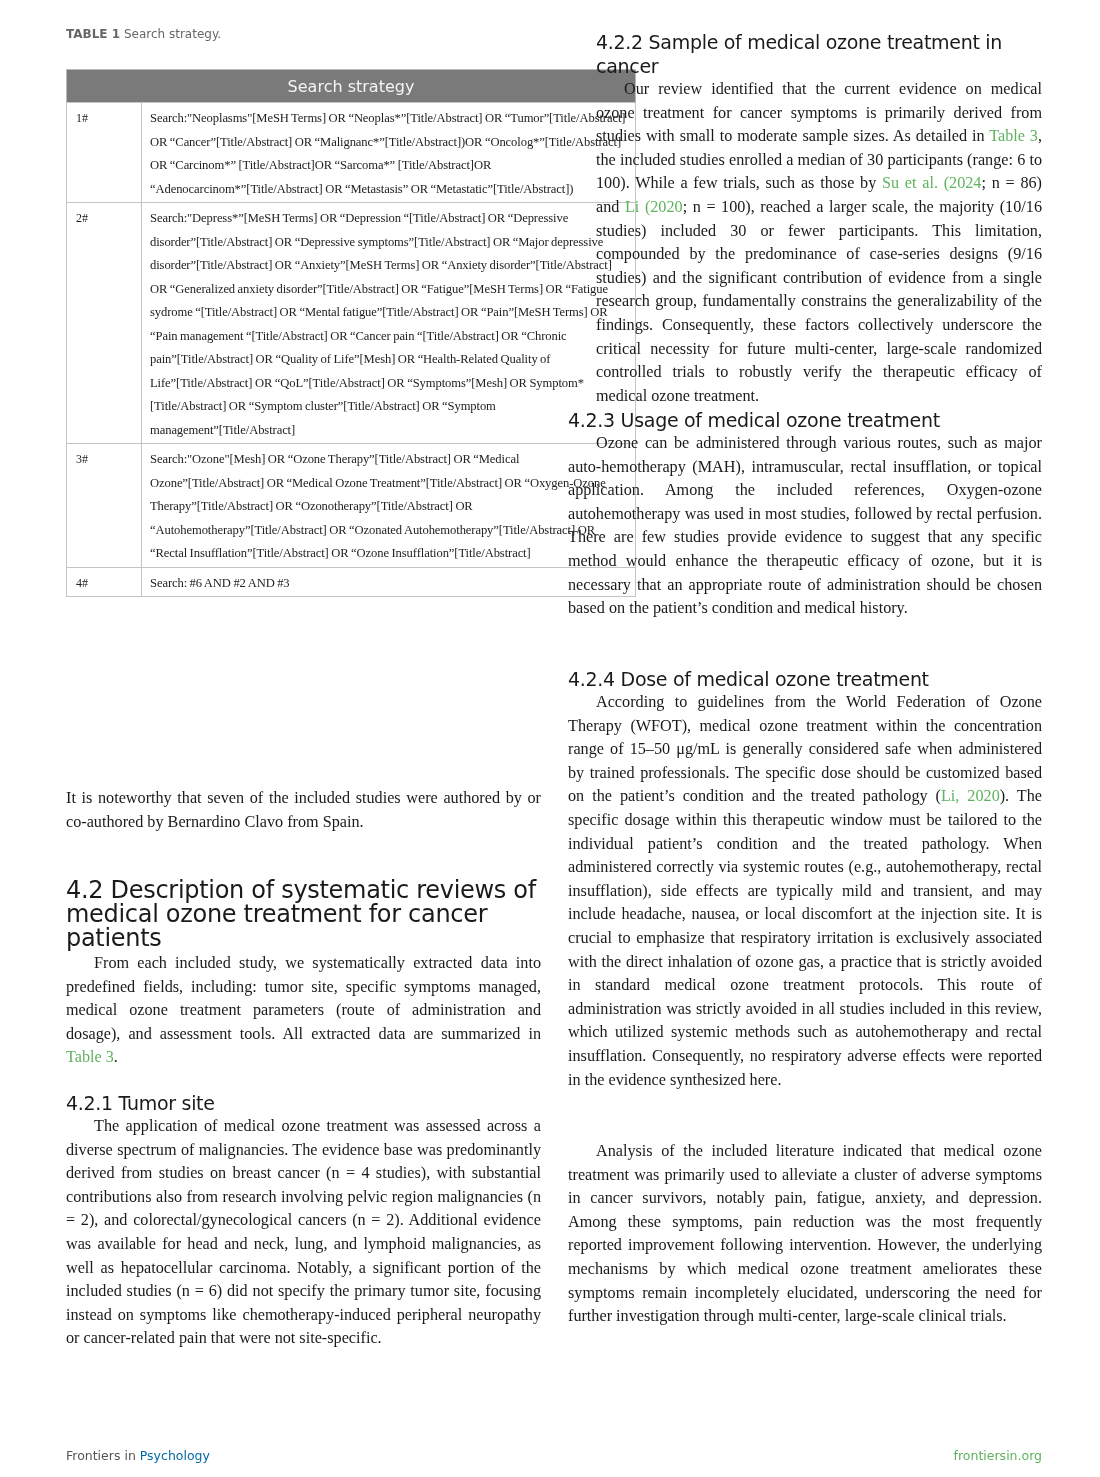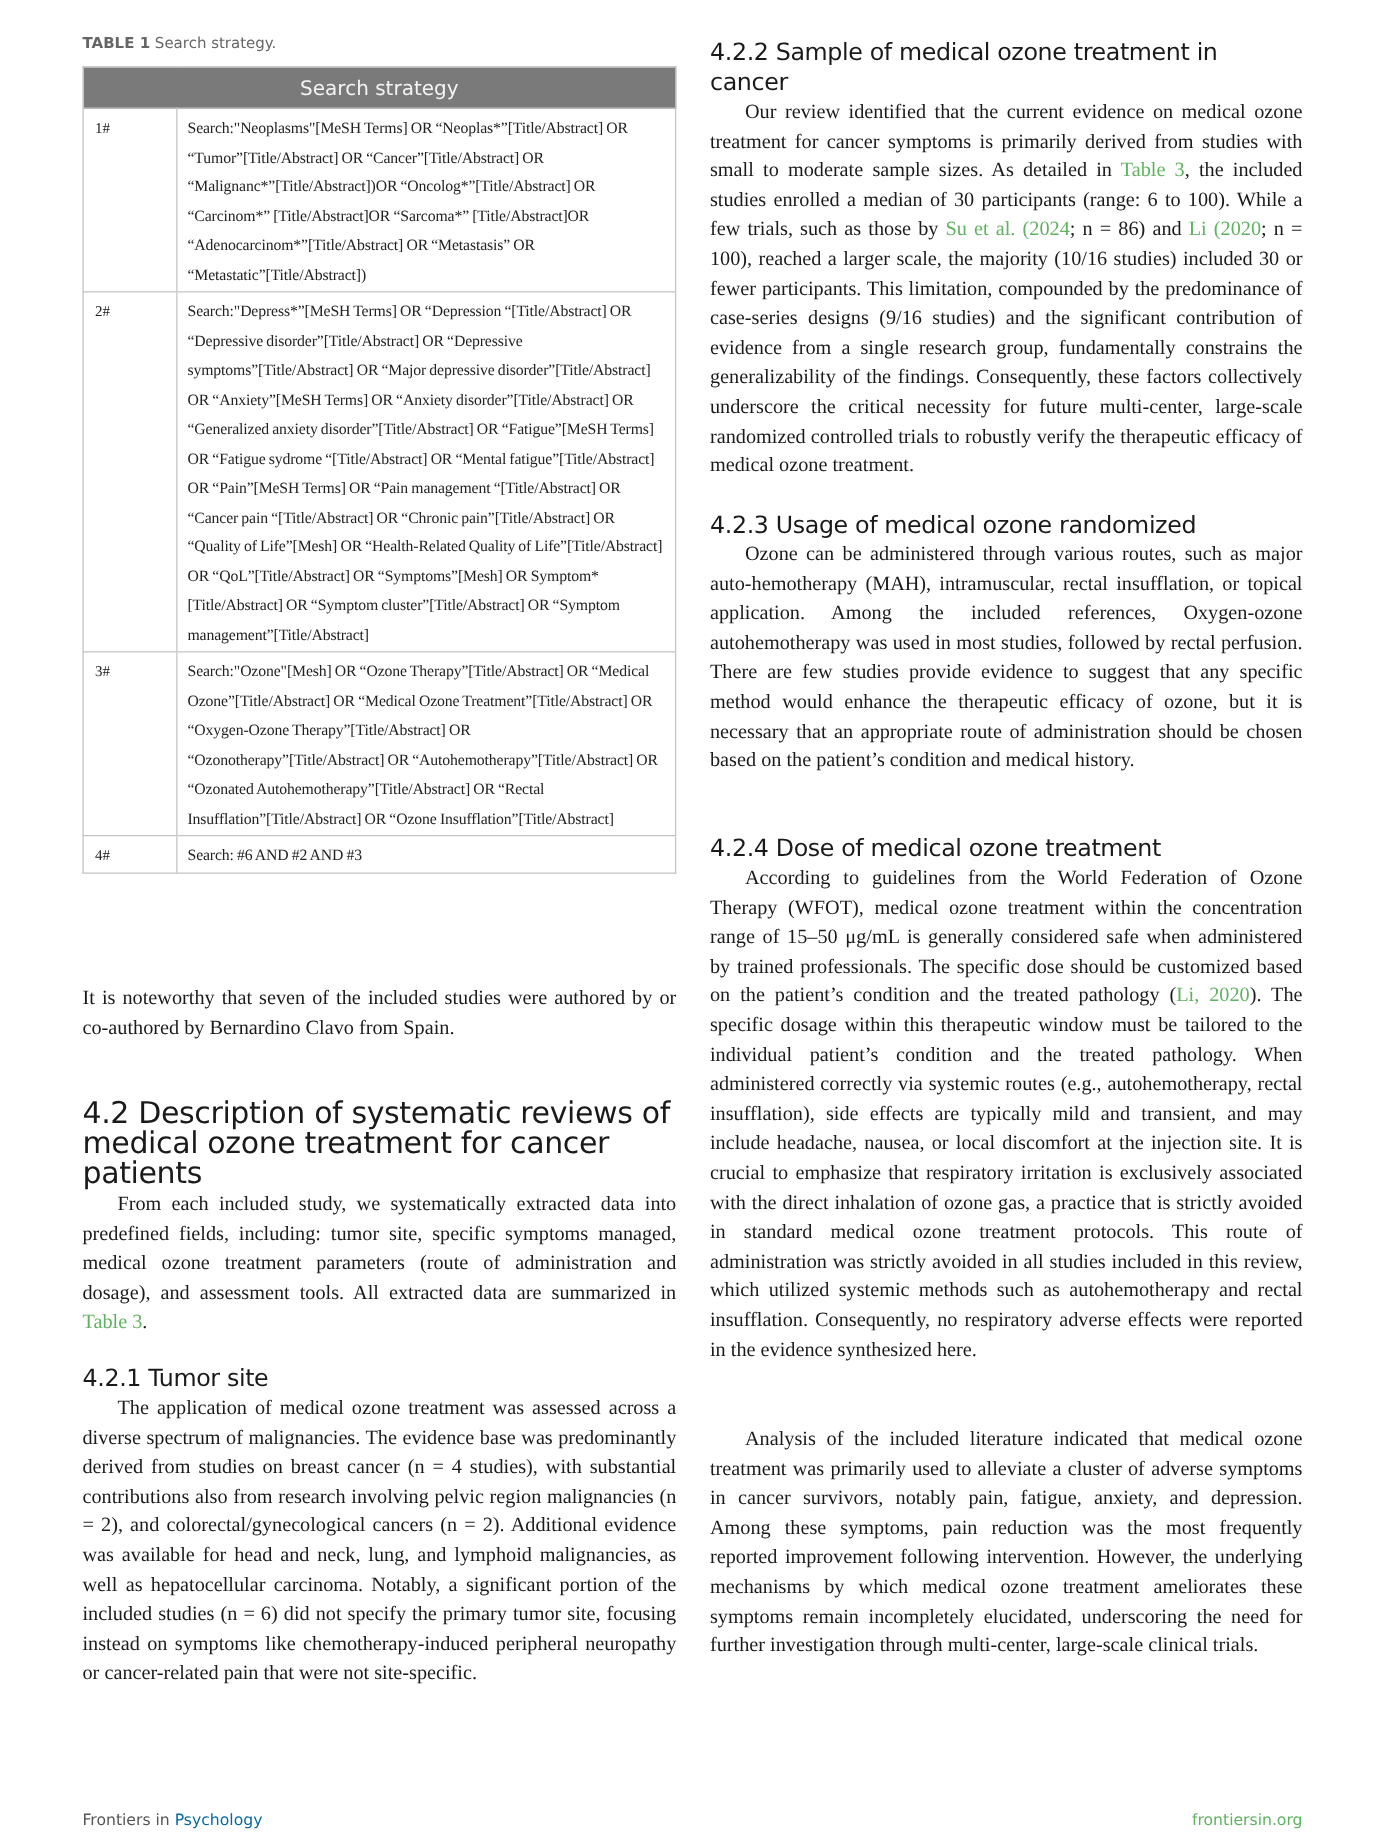--- a/index.html
+++ b/index.html
@@ -10,21 +10,21 @@
 
     .table-caption {
       position: absolute; top: 27px; left: 0;
       font-family: "DejaVu Sans", sans-serif; font-size: 12px; color: #555;
       font-weight: normal;
     }
     .table-caption .lbl { font-weight: bold; color: #666; }
     .table-caption .ttl { font-weight: normal; color: #666; }
 
     table.strategy {
-      position: absolute; top: 53px; left: 0; width: 475px;
+      position: absolute; top: 69px; left: 0; width: 570px;
       border-collapse: collapse; border: 1.5px solid #b9b9b9; padding-left: 12px;
     }
     table.strategy th {
       background: #7a7a7a; color: #f4f4f4;
       font-family: "DejaVu Sans", sans-serif; font-weight: normal;
       font-size: 16px; height: 32px; padding: 0; text-align: center;
     }
     table.strategy td {
       border: 1.5px solid #c4c4c4;
       font-family: "Liberation Serif", serif; font-size: 12.6px;
@@ -106,27 +106,27 @@
     <p class="body indent"><span>From each included study, we systematically extracted data into predefined fields, including: tumor site, specific symptoms managed, medical ozone treatment parameters (route of administration and dosage), and assessment tools. All extracted data are summarized in </span><span class="link">Table 3</span><span>.</span></p>
   </div>
 
   <div class="abs" style="top:1091px;">
     <h3 class="sub">4.2.1 Tumor site</h3>
     <p class="body indent">The application of medical ozone treatment was assessed across a diverse spectrum of malignancies. The evidence base was predominantly derived from studies on breast cancer (n = 4 studies), with substantial contributions also from research involving pelvic region malignancies (n = 2), and colorectal/gynecological cancers (n = 2). Additional evidence was available for head and neck, lung, and lymphoid malignancies, as well as hepatocellular carcinoma. Notably, a significant portion of the included studies (n = 6) did not specify the primary tumor site, focusing instead on symptoms like chemotherapy-induced peripheral neuropathy or cancer-related pain that were not site-specific.</p>
   </div>
 </div>
 
 <div class="col col-right">
-  <div class="abs" style="top:30px;">
+  <div class="abs" style="top:30px;margin-left:28px;">
     <h3 class="sub">4.2.2 Sample of medical ozone treatment in cancer</h3>
     <p class="body indent"><span>Our review identified that the current evidence on medical ozone treatment for cancer symptoms is primarily derived from studies with small to moderate sample sizes. As detailed in </span><span class="link">Table 3</span><span>, the included studies enrolled a median of 30 participants (range: 6 to 100). While a few trials, such as those by </span><span class="link">Su et al. (2024</span><span>; n = 86) and </span><span class="link">Li (2020</span><span>; n = 100), reached a larger scale, the majority (10/16 studies) included 30 or fewer participants. This limitation, compounded by the predominance of case-series designs (9/16 studies) and the significant contribution of evidence from a single research group, fundamentally constrains the generalizability of the findings. Consequently, these factors collectively underscore the critical necessity for future multi-center, large-scale randomized controlled trials to robustly verify the therapeutic efficacy of medical ozone treatment.</span></p>
   </div>
 
   <div class="abs" style="top:408px;">
-    <h3 class="sub">4.2.3 Usage of medical ozone randomized</h3>
+    <h3 class="sub">4.2.3 Usage of medical ozone treatment</h3>
     <p class="body indent">Ozone can be administered through various routes, such as major auto-hemotherapy (MAH), intramuscular, rectal insufflation, or topical application. Among the included references, Oxygen-ozone autohemotherapy was used in most studies, followed by rectal perfusion. There are few studies provide evidence to suggest that any specific method would enhance the therapeutic efficacy of ozone, but it is necessary that an appropriate route of administration should be chosen based on the patient’s condition and medical history.</p>
   </div>
 
   <div class="abs" style="top:667px;">
     <h3 class="sub">4.2.4 Dose of medical ozone treatment</h3>
     <p class="body indent"><span>According to guidelines from the World Federation of Ozone Therapy (WFOT), medical ozone treatment within the concentration range of 15–50 μg/mL is generally considered safe when administered by trained professionals. The specific dose should be customized based on the patient’s condition and the treated pathology (</span><span class="link">Li, 2020</span><span>). The specific dosage within this therapeutic window must be tailored to the individual patient’s condition and the treated pathology. When administered correctly via systemic routes (e.g., autohemotherapy, rectal insufflation), side effects are typically mild and transient, and may include headache, nausea, or local discomfort at the injection site. It is crucial to emphasize that respiratory irritation is exclusively associated with the direct inhalation of ozone gas, a practice that is strictly avoided in standard medical ozone treatment protocols. This route of administration was strictly avoided in all studies included in this review, which utilized systemic methods such as autohemotherapy and rectal insufflation. Consequently, no respiratory adverse effects were reported in the evidence synthesized here.</span></p>
   </div>
 
   <div class="abs" style="top:1140px;">
     <p class="body indent">Analysis of the included literature indicated that medical ozone treatment was primarily used to alleviate a cluster of adverse symptoms in cancer survivors, notably pain, fatigue, anxiety, and depression. Among these symptoms, pain reduction was the most frequently reported improvement following intervention. However, the underlying mechanisms by which medical ozone treatment ameliorates these symptoms remain incompletely elucidated, underscoring the need for further investigation through multi-center, large-scale clinical trials.</p>

